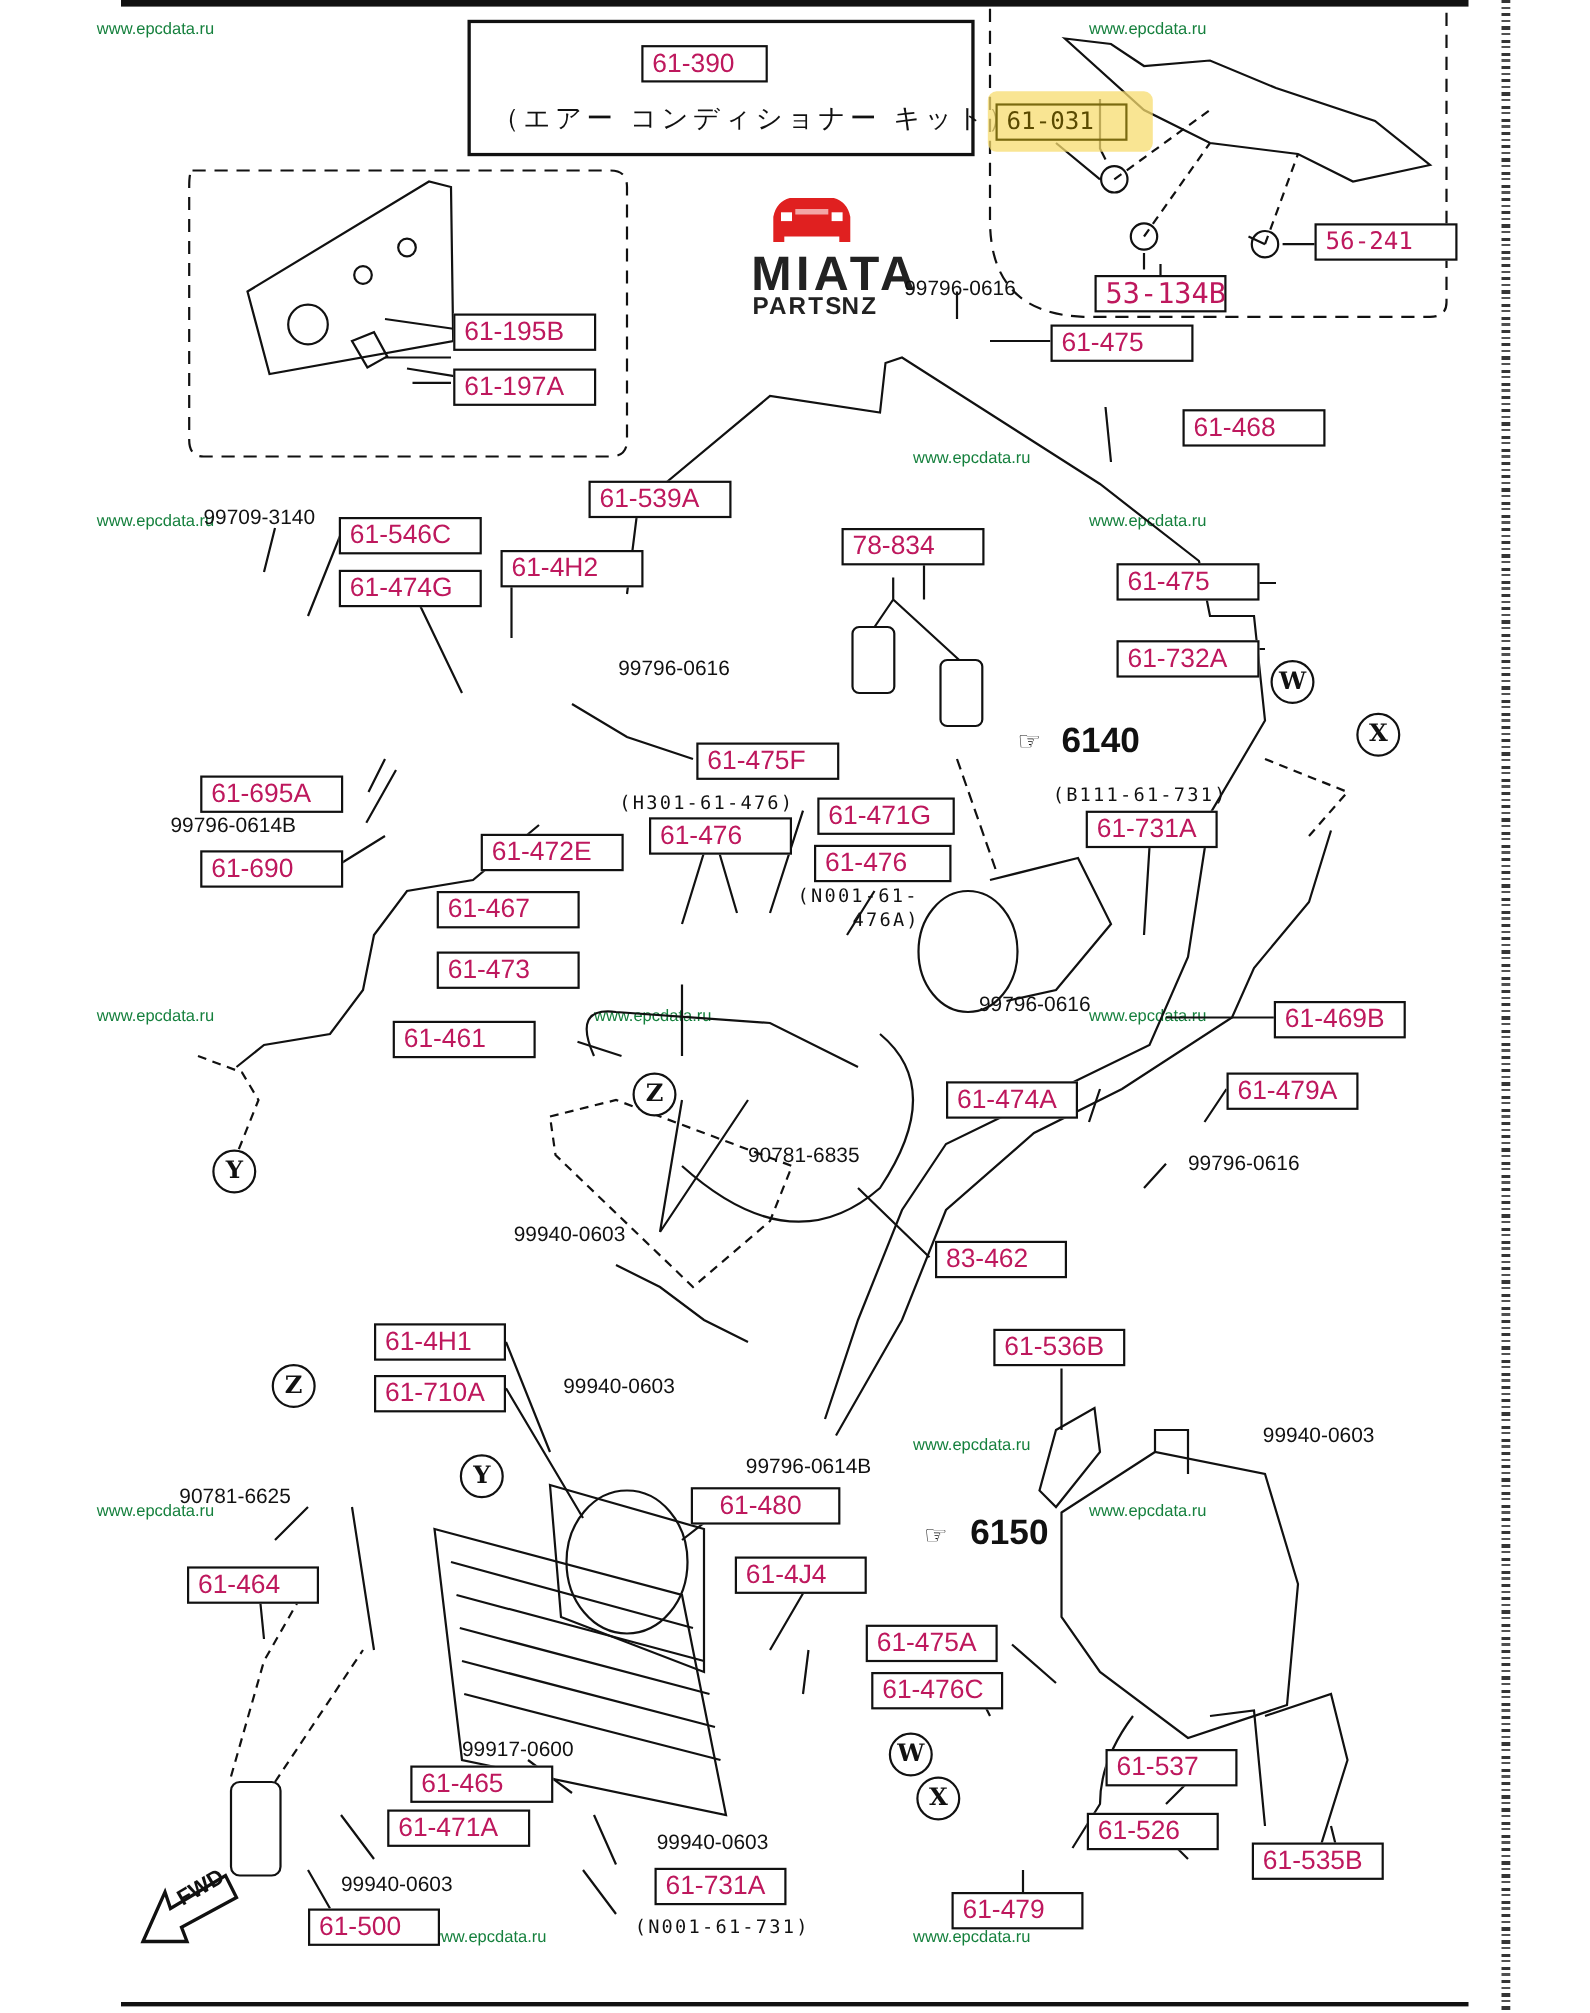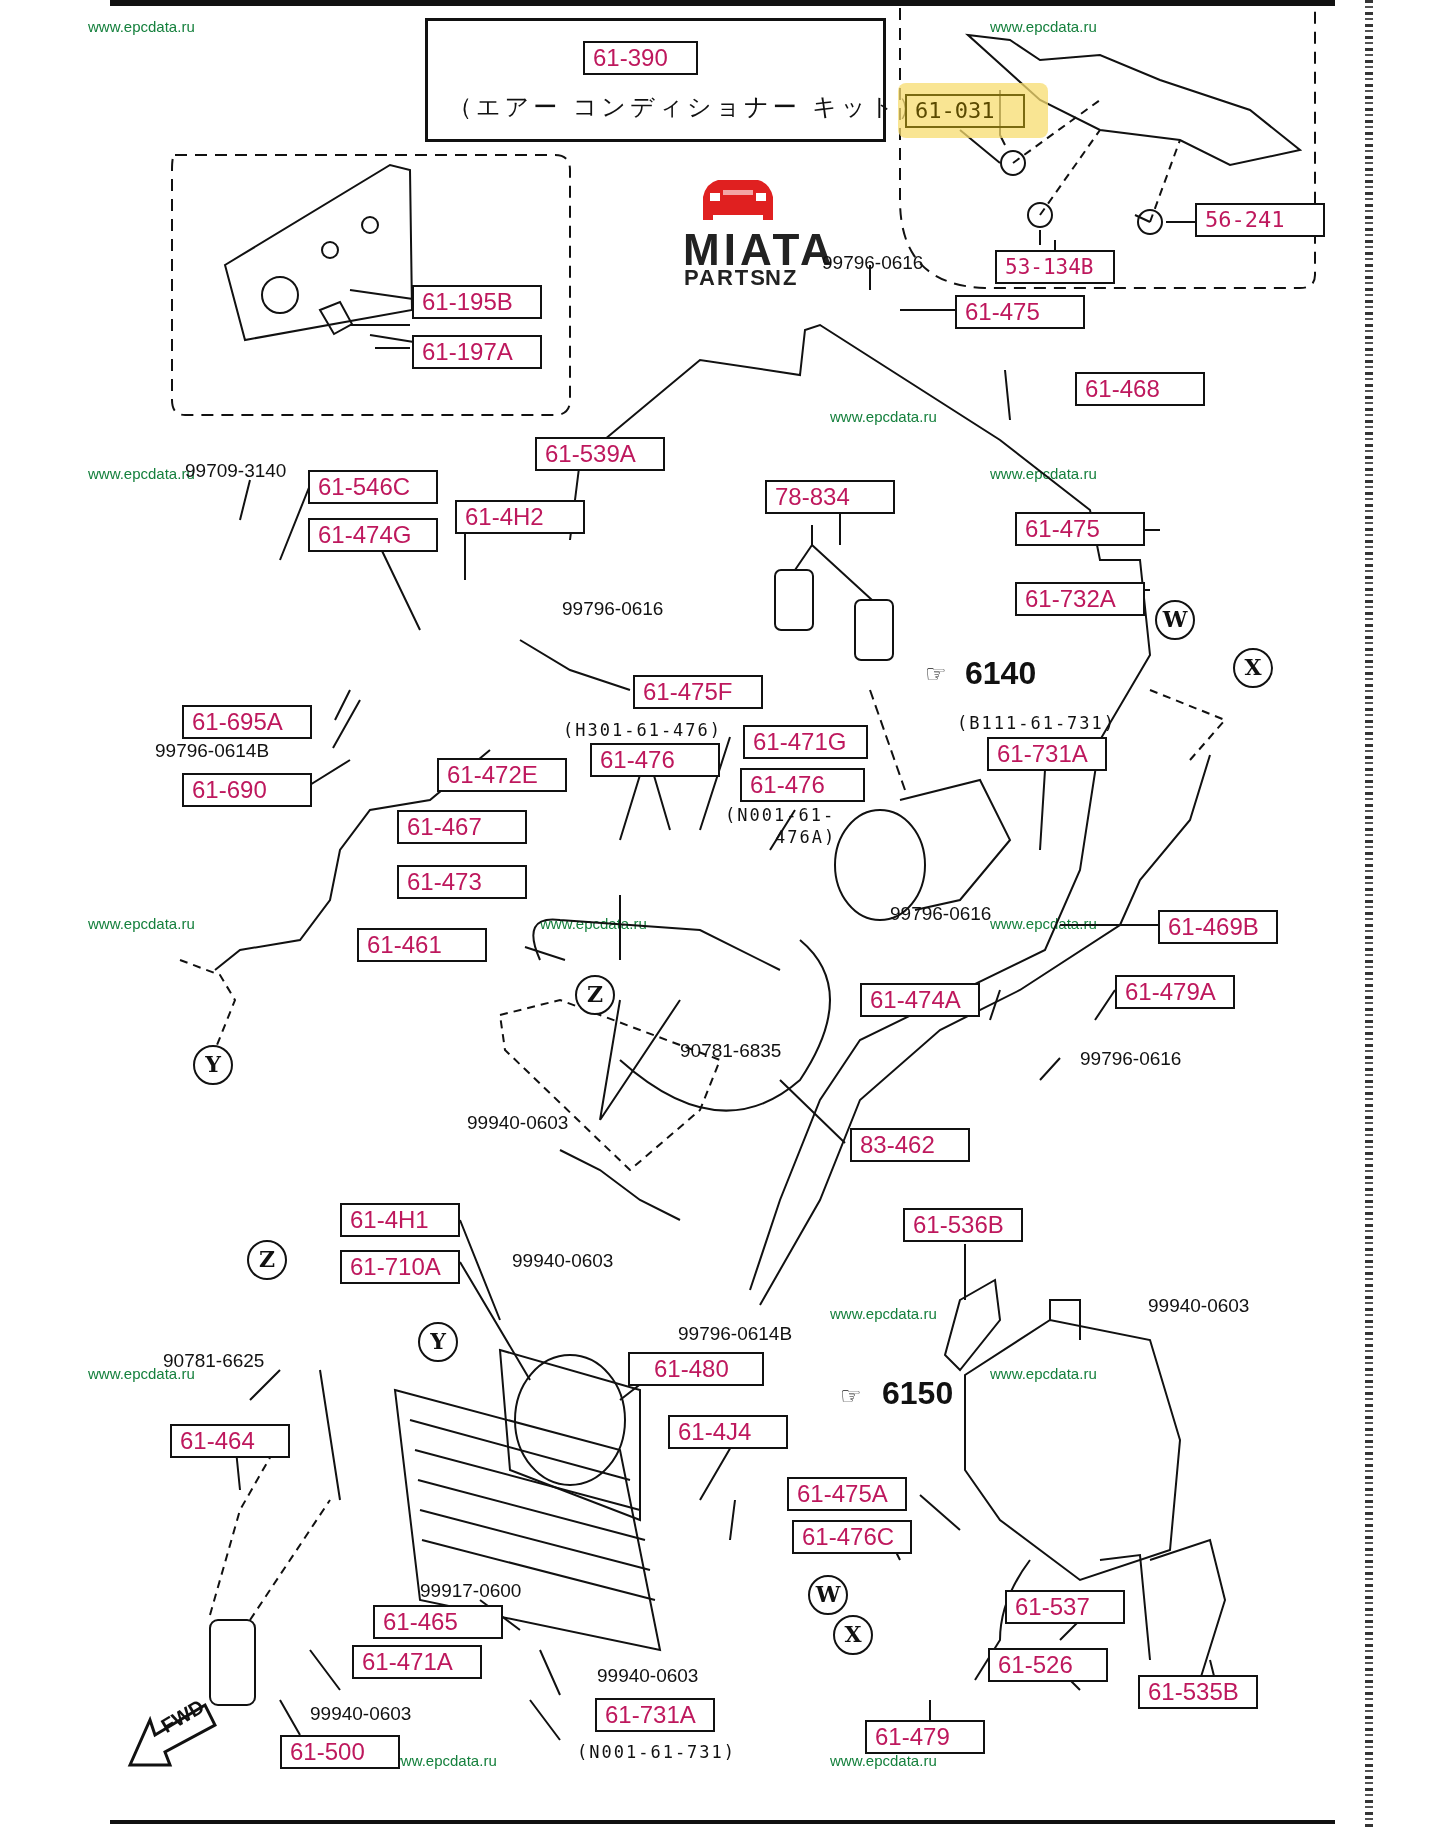--- a/index.html
+++ b/index.html
@@ -118,21 +118,21 @@
     <rect x="22" y="18" width="10" height="8" fill="#fff"></rect>
       <rect x="68" y="18" width="10" height="8" fill="#fff"></rect>
     <rect x="35" y="15" width="30" height="5" fill="#fff" opacity=".6"></rect>
   </svg>
 </div>
 <div class="logo-text" style="left:683px;top:225px;font-size:44px;letter-spacing:4px;">MIATA</div>
 <div class="logo-text" style="left:684px;top:265px;font-size:22px;">PARTS</div>
 <div class="logo-text" style="left:765px;top:265px;font-size:22px;">NZ</div>
 
 <div class="plabel" style="left:1195px;top:203px;width:110px;font-family:'DejaVu Sans Mono',monospace;font-size:22px;">56-241</div>
-<div class="plabel" style="left:995px;top:250px;width:100px;font-family:'DejaVu Sans Mono',monospace;font-size:21px;">53-134B</div>
+<div class="plabel" style="left:995px;top:250px;width:100px;font-family:'DejaVu Sans Mono',monospace;font-size:26px;">53-134B</div>
 <div class="plabel" style="left:412px;top:285px;width:110px;">61-195B</div>
 <div class="plabel" style="left:412px;top:335px;width:110px;">61-197A</div>
 <div class="ptext" style="left:822px;top:252px;">99796-0616</div>
 <div class="plabel" style="left:955px;top:295px;width:110px;">61-475</div>
 <div class="plabel" style="left:1075px;top:372px;width:110px;">61-468</div>
 <div class="plabel" style="left:535px;top:437px;width:110px;">61-539A</div>
 <div class="ptext" style="left:185px;top:460px;">99709-3140</div>
 <div class="plabel" style="left:308px;top:470px;width:110px;">61-546C</div>
 <div class="plabel" style="left:455px;top:500px;width:110px;">61-4H2</div>
 <div class="plabel" style="left:308px;top:518px;width:110px;">61-474G</div>

